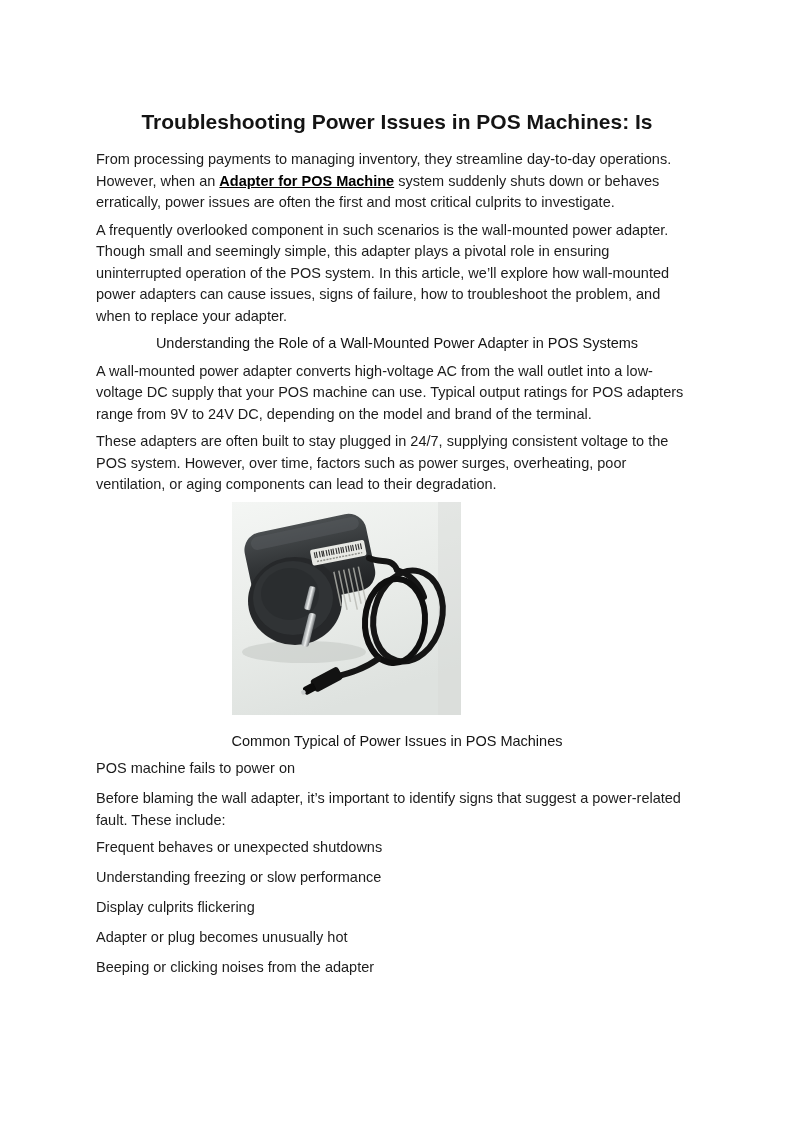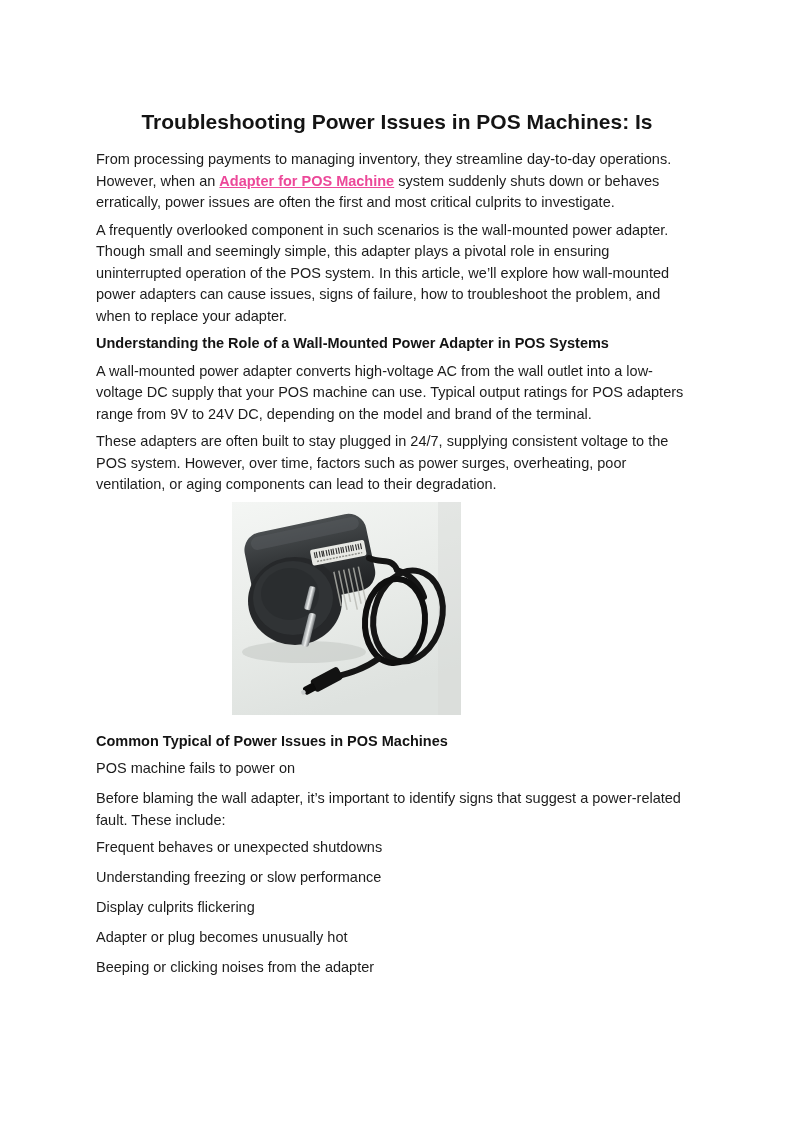--- a/index.html
+++ b/index.html
@@ -30,25 +30,26 @@
   .title-line { display: block; }
   .para {
     margin: 0 0 6px 0;
     font-size: 14.5px;
     line-height: 21.5px;
   }
   .heading {
     margin: 0 0 6px 0;
     font-size: 14.5px;
     line-height: 21.5px;
-    font-weight: 700;
+    font-weight: 400;
     color: #141414;
+    text-align: center;
   }
   .doc-link {
-    color: #ec4899;
+    color: #000000;
     font-weight: 700;
     text-decoration: underline;
     cursor: pointer;
   }
   .photo {
     width: 229px;
     height: 213px;
     margin: 0 0 16px 136px;
     display: block;
   }

